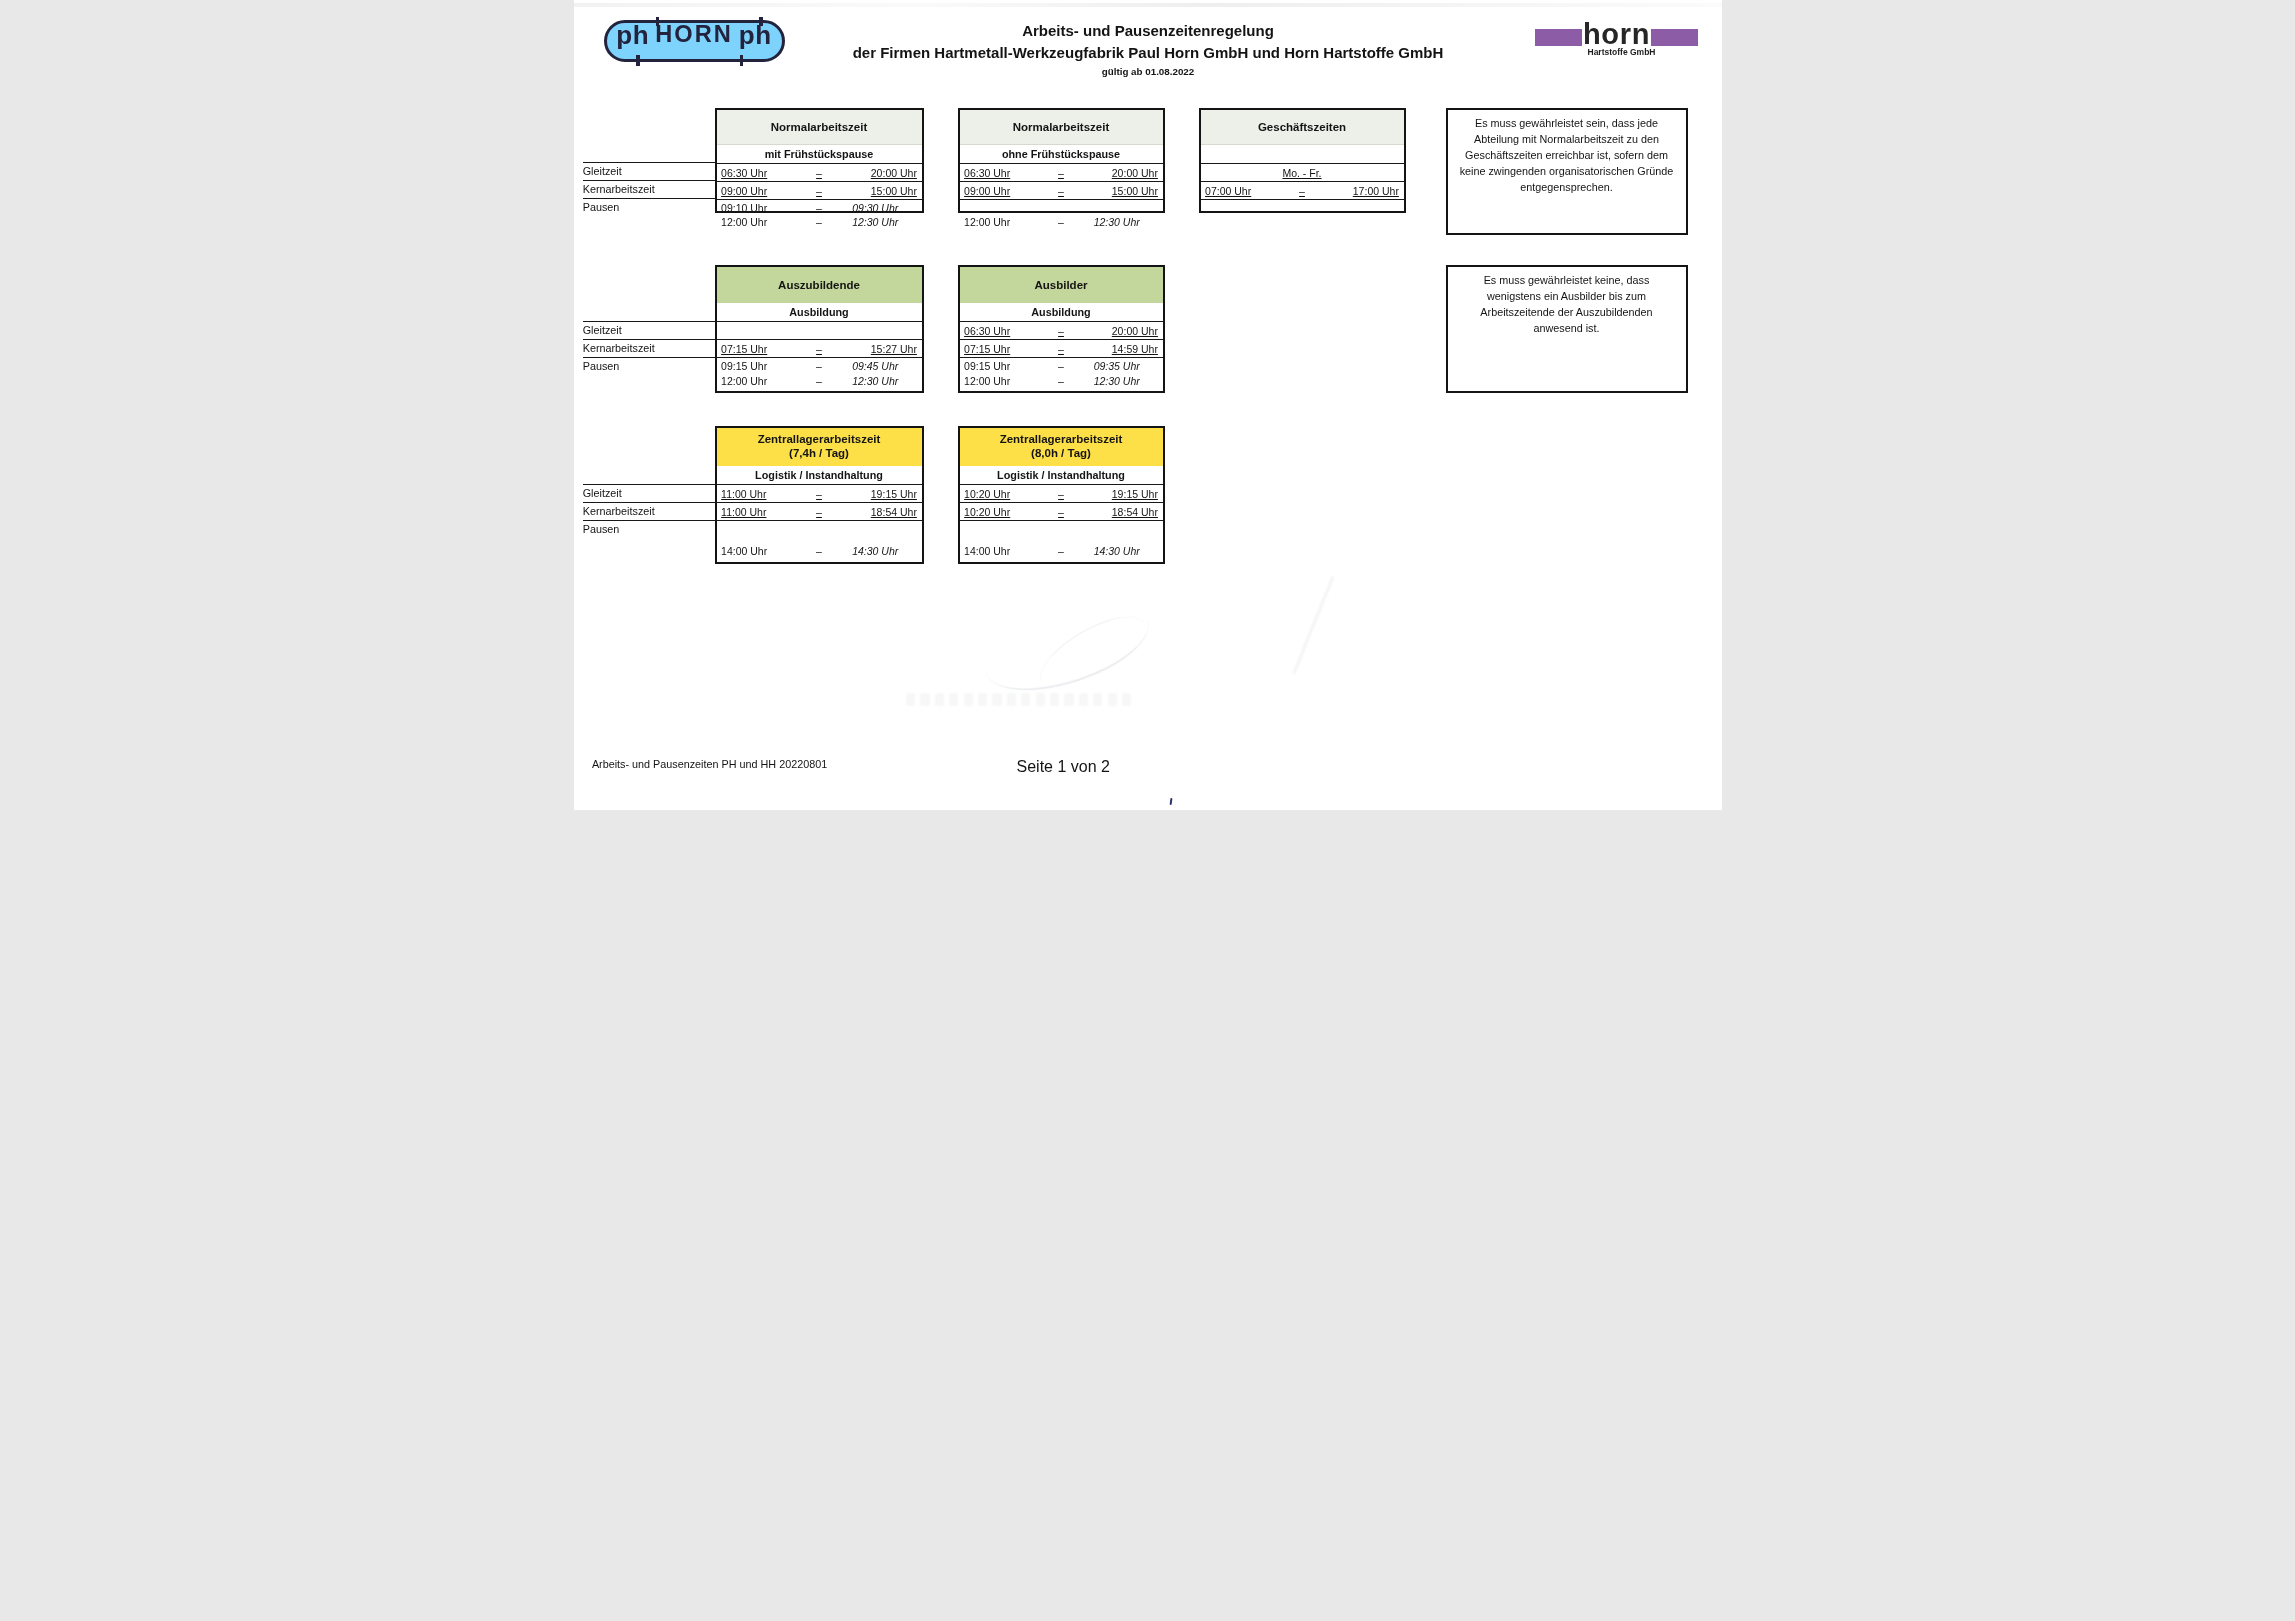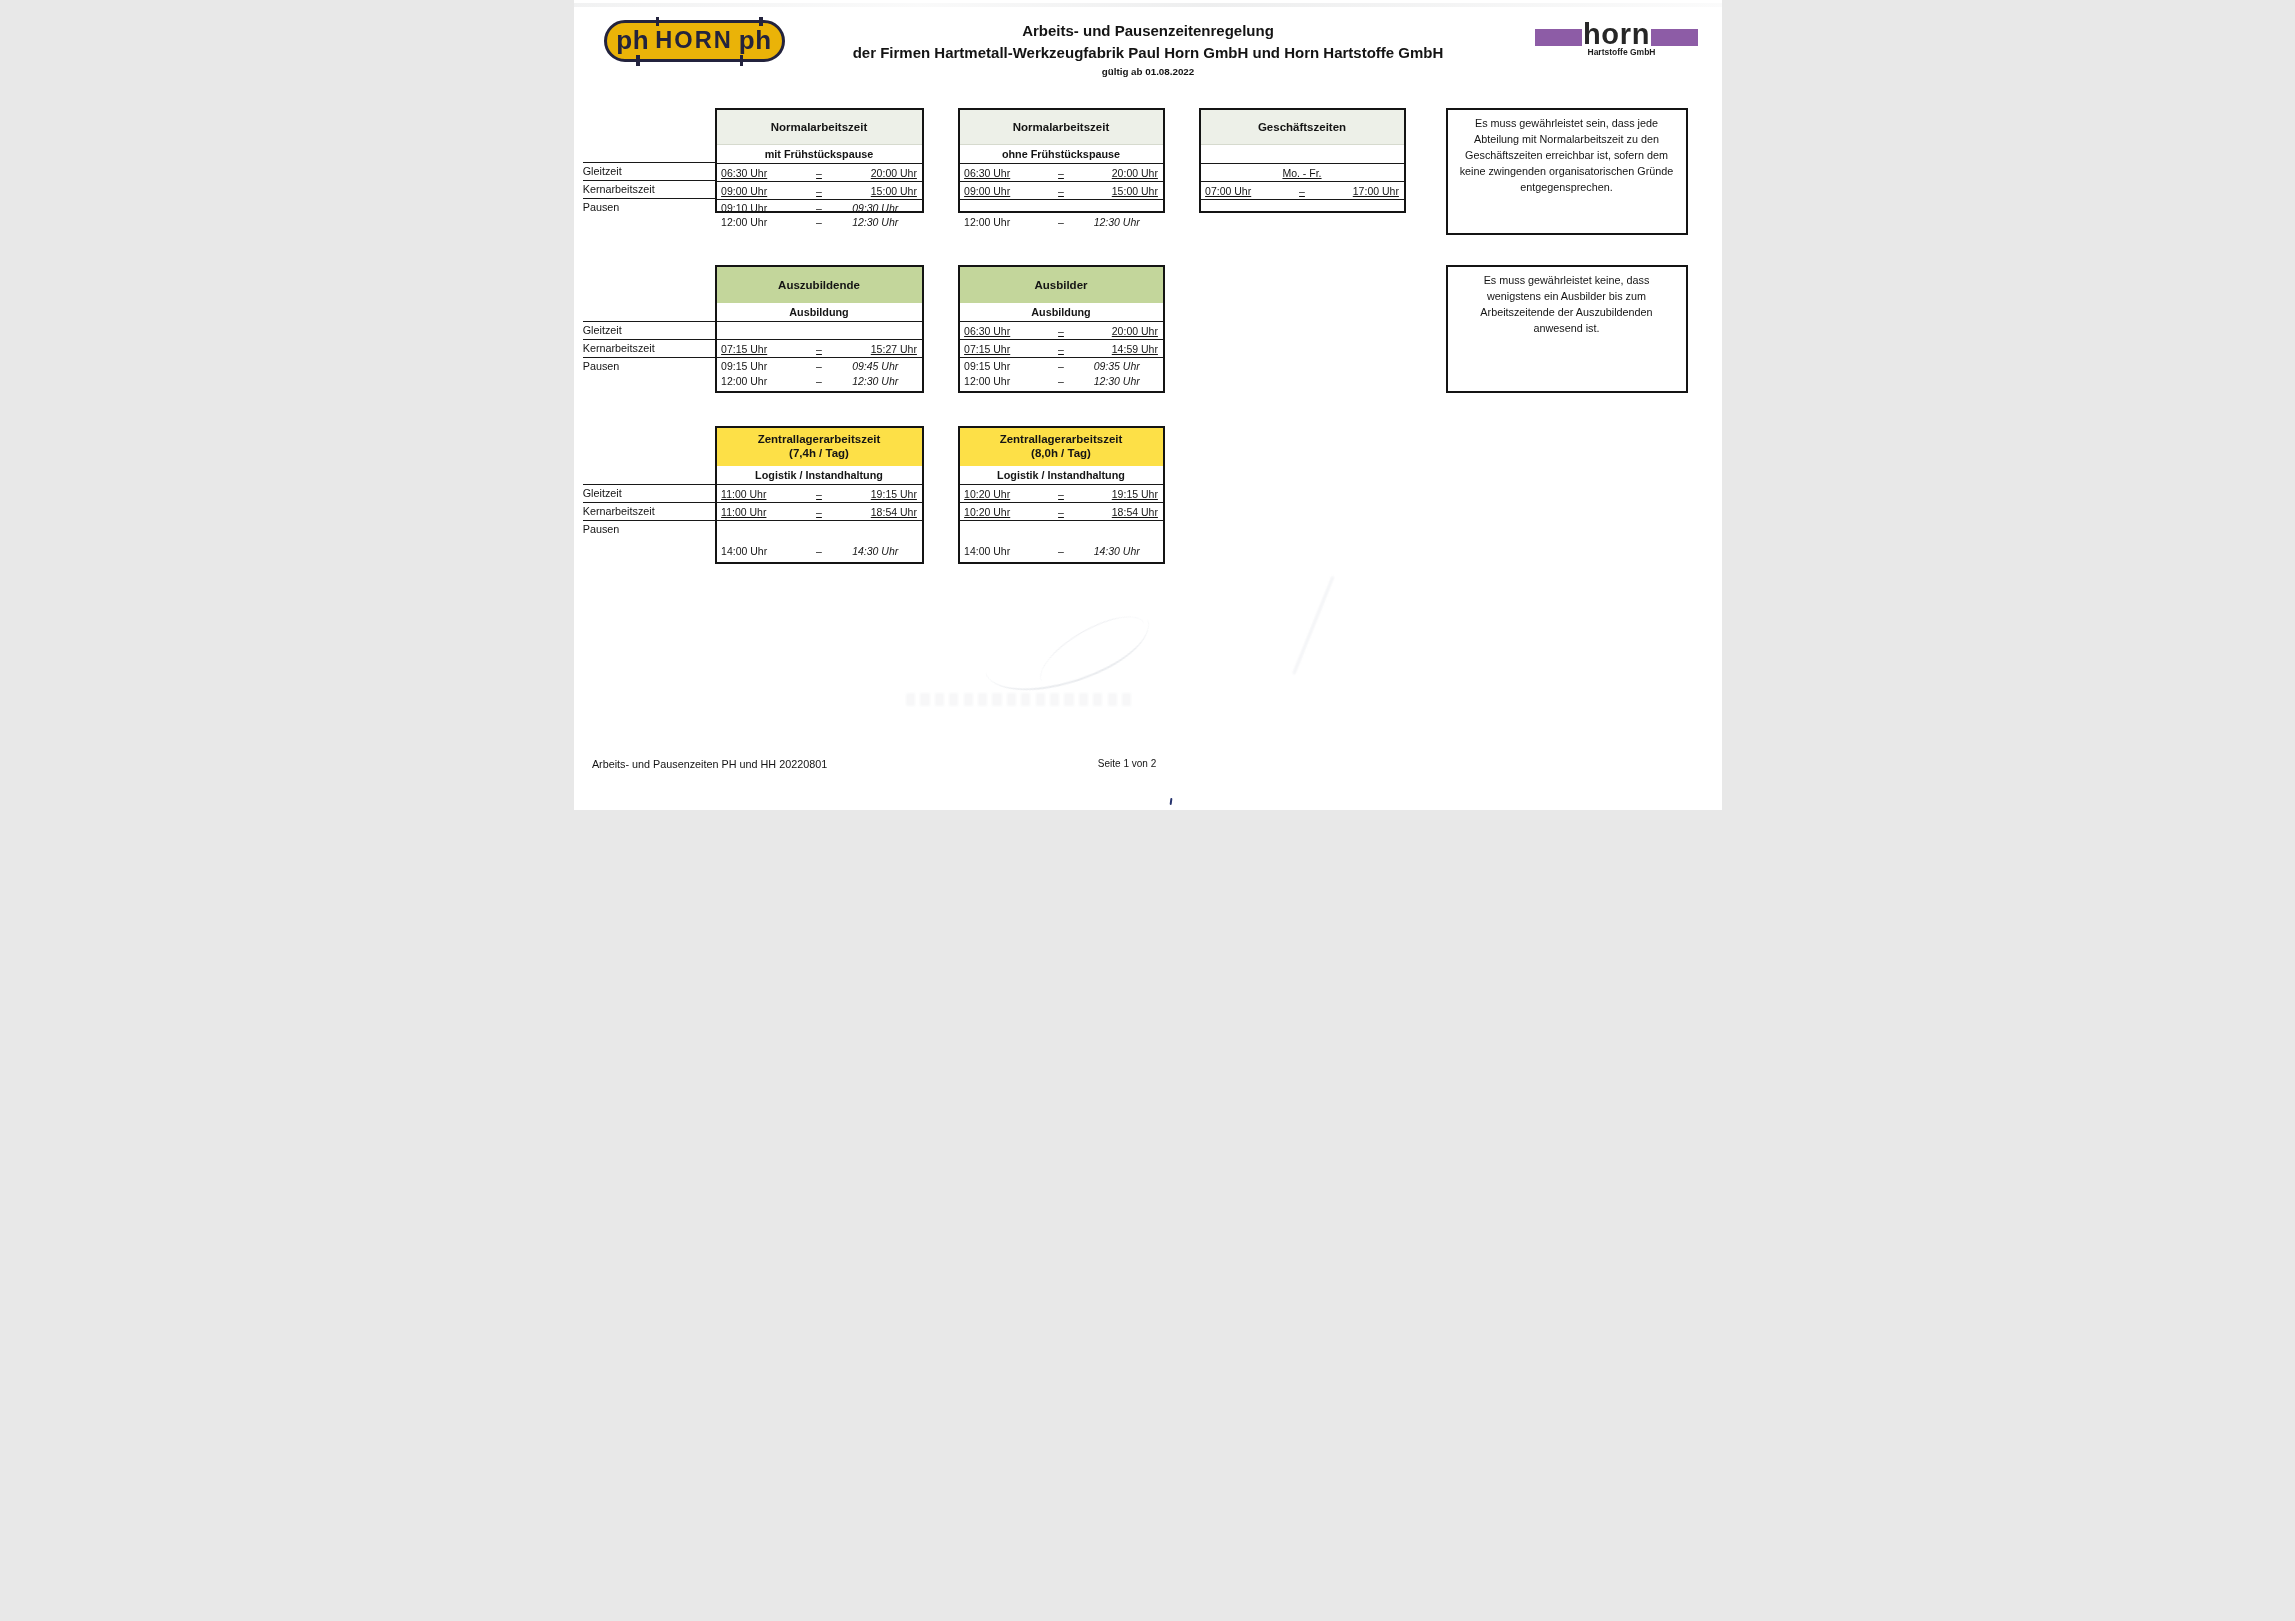--- a/index.html
+++ b/index.html
@@ -3,22 +3,22 @@
 <meta charset="utf-8">
 <style>
   html,body{margin:0;padding:0;background:#e8e8e8;}
   #page{position:relative;width:1148px;height:810px;background:#ffffff;overflow:hidden;
         font-family:"Liberation Sans", sans-serif;color:#141414;margin:0 auto;}
 
   
   .scan-edge{position:absolute;top:2.6px;left:0;width:100%;height:4.6px;
     background:linear-gradient(90deg,rgba(120,125,130,.10),rgba(120,125,130,.04) 30%,rgba(120,125,130,.13) 55%,rgba(120,125,130,.03));}
   .logo-ph{position:absolute;left:30px;top:19.7px;width:181px;height:42px;}
-  .pill{position:relative;width:100%;height:100%;background:#eab308;border:3.3px solid #23233d;border-radius:23.6px;
-        box-sizing:border-box;display:flex;align-items:center;justify-content:center;gap:5.9px;}
+  .pill{position:relative;width:100%;height:100%;background:#7dd3fc;border:3.3px solid #23233d;border-radius:23.6px;
+        box-sizing:border-box;display:flex;justify-content:center;gap:5.9px;}
   .pill .ph{font-weight:bold;font-size:26px;color:#23233d;letter-spacing:0.7px;line-height:1;transform:translateY(-1.3px);}
   .pill .hornword{font-weight:bold;font-size:23.6px;color:#23233d;letter-spacing:2px;line-height:1;}
   .stem{position:absolute;width:3.9px;background:#23233d;}
   .stem.s1{left:17%;bottom:-7.2px;height:10.5px;}
   .stem.s2{left:28%;top:-5.9px;height:9.2px;}
   .stem.s3{left:76%;bottom:-7.2px;height:10.5px;}
   .stem.s4{left:87%;top:-5.9px;height:9.2px;}
 
   .doc-titles{position:absolute;left:246px;top:22px;width:657px;text-align:center;}
   .doc-title1{font-size:15px;font-weight:bold;margin:0;}
@@ -59,21 +59,21 @@
   .b3 .p-line.first{height:21.7px;} .b3 .p-line.second{height:15.8px;}
   .p-line .st{flex:1;text-align:left;} .p-line .da{width:29px;text-align:center;} .p-line .en{flex:1;text-align:center;font-style:italic;}
   .t-empty{height:29px;border-top:1.6px solid #181818;}
 
   .note{position:absolute;left:872px;top:0;width:242px;border:2px solid #141414;box-sizing:border-box;
         padding:4.6px 7.9px;text-align:center;font-size:10.8px;line-height:1.5;background:#fff;}
   #note1{min-height:127px;} #note2{min-height:128px;}
 
   
   .footer-left{position:absolute;left:18.4px;top:758px;font-size:10.8px;}
-  .footer-center{position:absolute;left:422px;top:758px;width:263px;text-align:center;font-size:10px;}
+  .footer-center{position:absolute;left:443px;top:758px;width:263px;text-align:left;font-size:16px;}
 
   
   .ghost{position:absolute;pointer-events:none;}
   .ghost.text-band{left:332px;top:693px;width:230px;height:13px;border-radius:2.6px;opacity:.5;filter:blur(1px);
     background:repeating-linear-gradient(90deg,rgba(150,160,172,.16) 0 9.2px,transparent 9.2px 14.4px);}
   .ghost.scrib1{left:407px;top:609px;width:171px;height:72px;border-bottom:2px solid rgba(140,150,165,.18);
     border-radius:50%;transform:rotate(-18deg);filter:blur(0.7px);}
   .ghost.scrib2{left:460px;top:629px;width:118px;height:46px;border-top:1.3px solid rgba(140,150,165,.15);
     border-radius:50%;transform:rotate(-30deg);filter:blur(0.7px);}
   .ghost.scrib3{left:735px;top:590px;width:92px;height:105px;border-left:2px solid rgba(140,150,165,.15);

